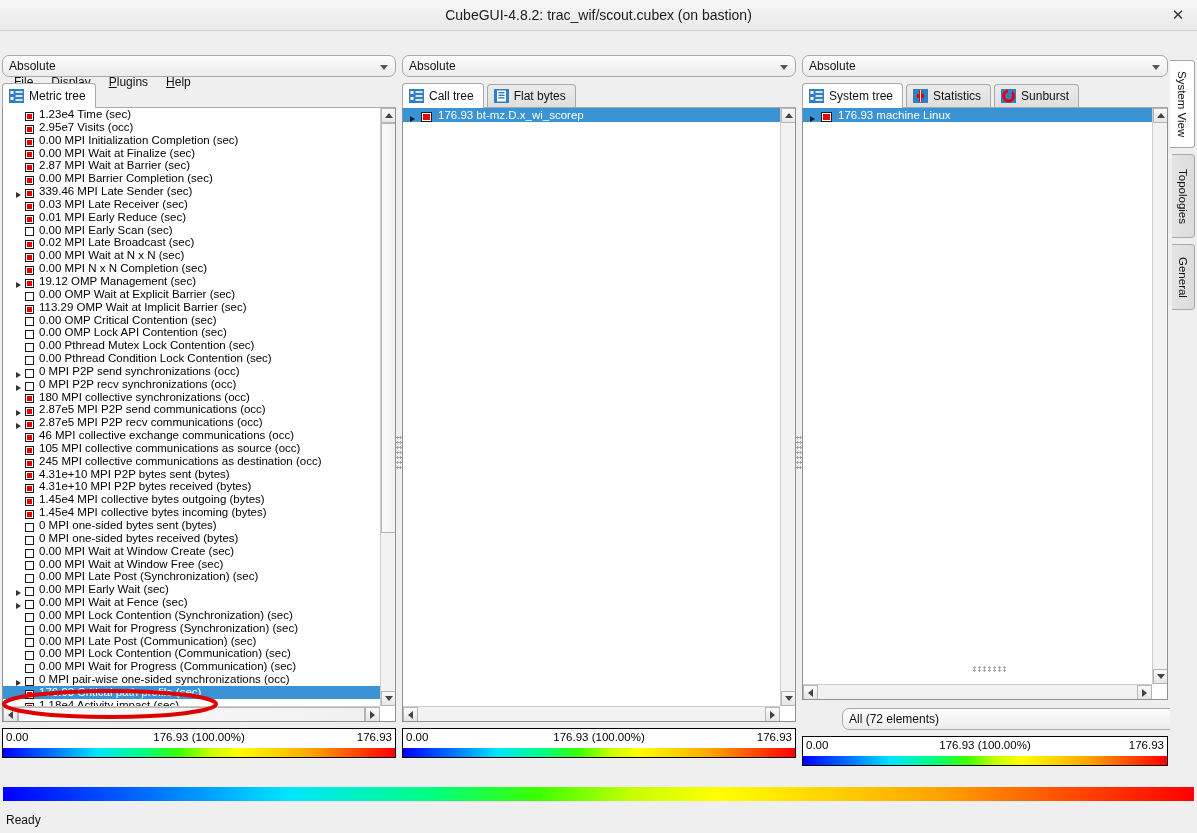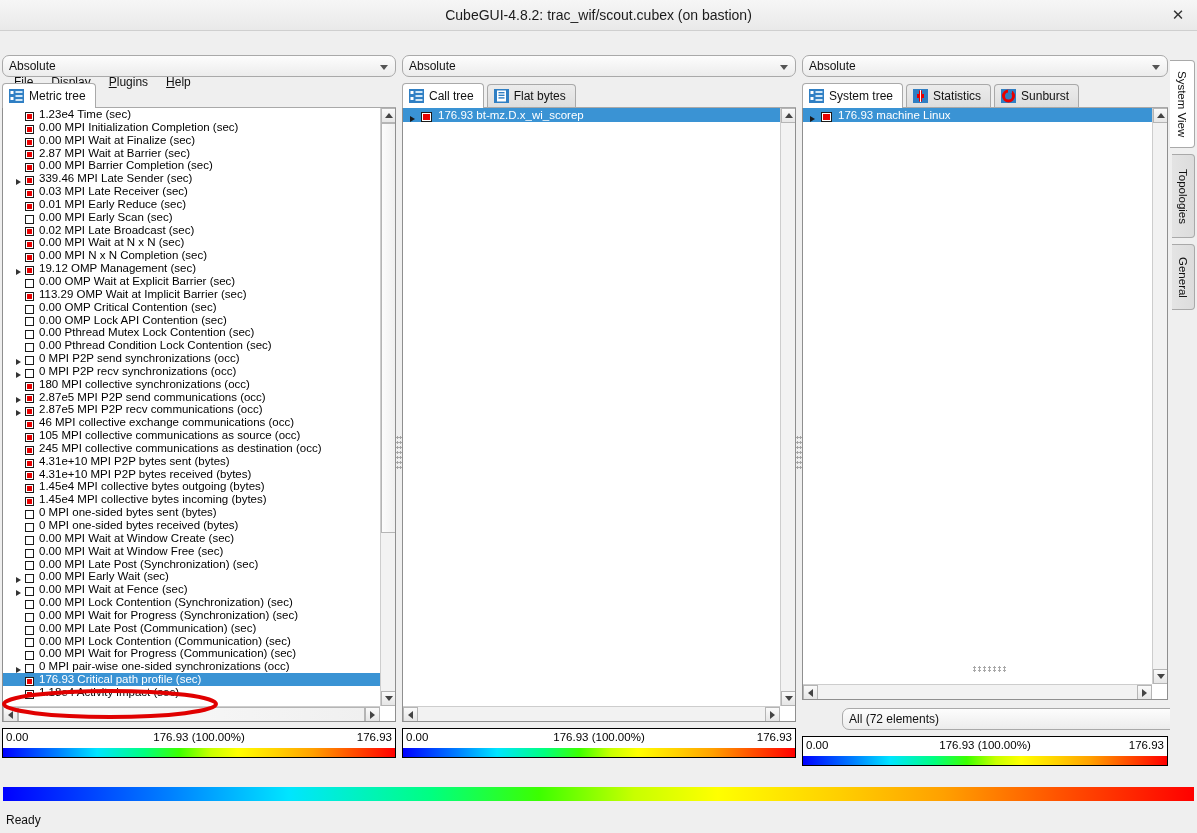--- a/index.html
+++ b/index.html
@@ -245,20 +245,25 @@
       <div class="treebox">
         <div class="treeinner" id="metric-rows">
             <div class="trow">
               <span class="expander"></span>
               <span class="sqbox filled"></span>
               <span class="tlabel">1.23e4 Time (sec)</span>
             </div>
             <div class="trow">
               <span class="expander"></span>
               <span class="sqbox filled"></span>
+              <span class="tlabel">2.95e7 Visits (occ)</span>
+            </div>
+            <div class="trow">
+              <span class="expander"></span>
+              <span class="sqbox filled"></span>
               <span class="tlabel">0.00 MPI Initialization Completion (sec)</span>
             </div>
             <div class="trow">
               <span class="expander"></span>
               <span class="sqbox filled"></span>
               <span class="tlabel">0.00 MPI Wait at Finalize (sec)</span>
             </div>
             <div class="trow">
               <span class="expander"></span>
               <span class="sqbox filled"></span>

